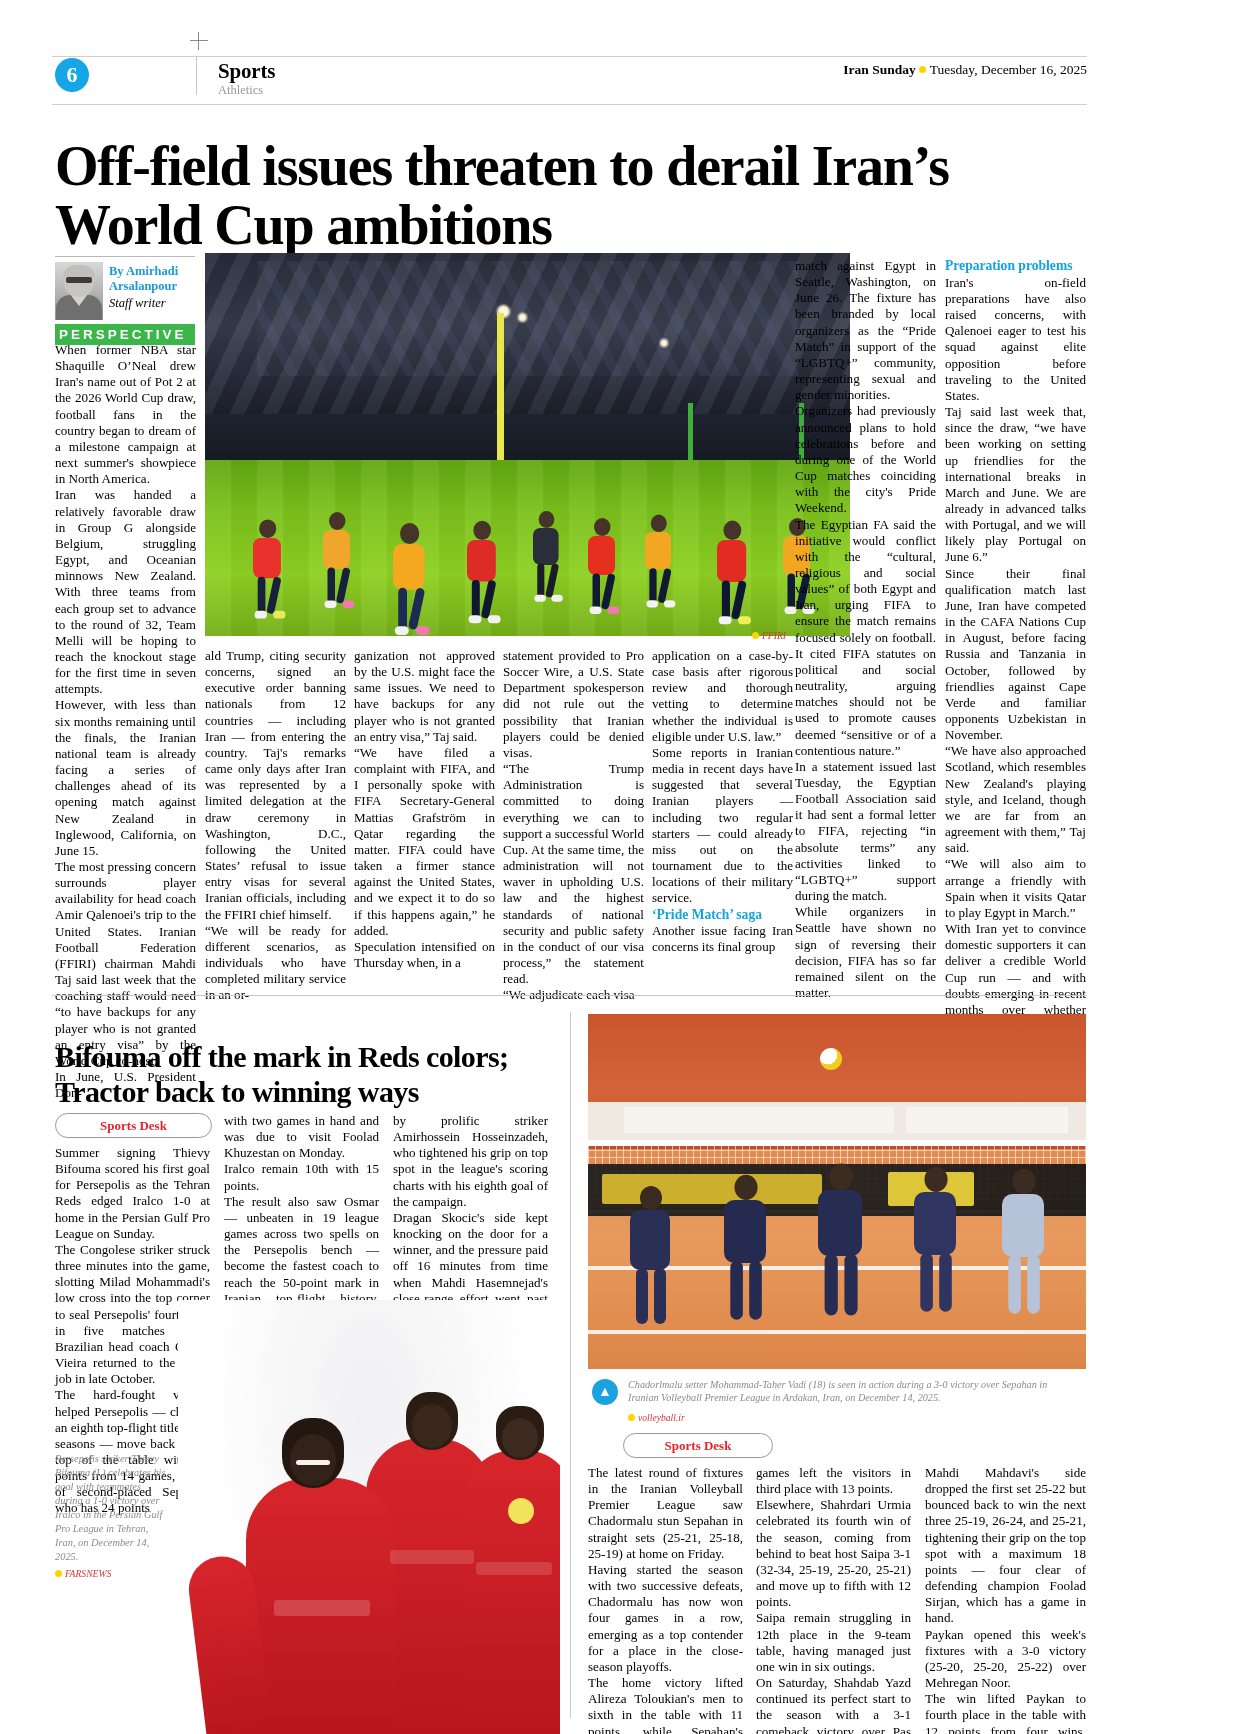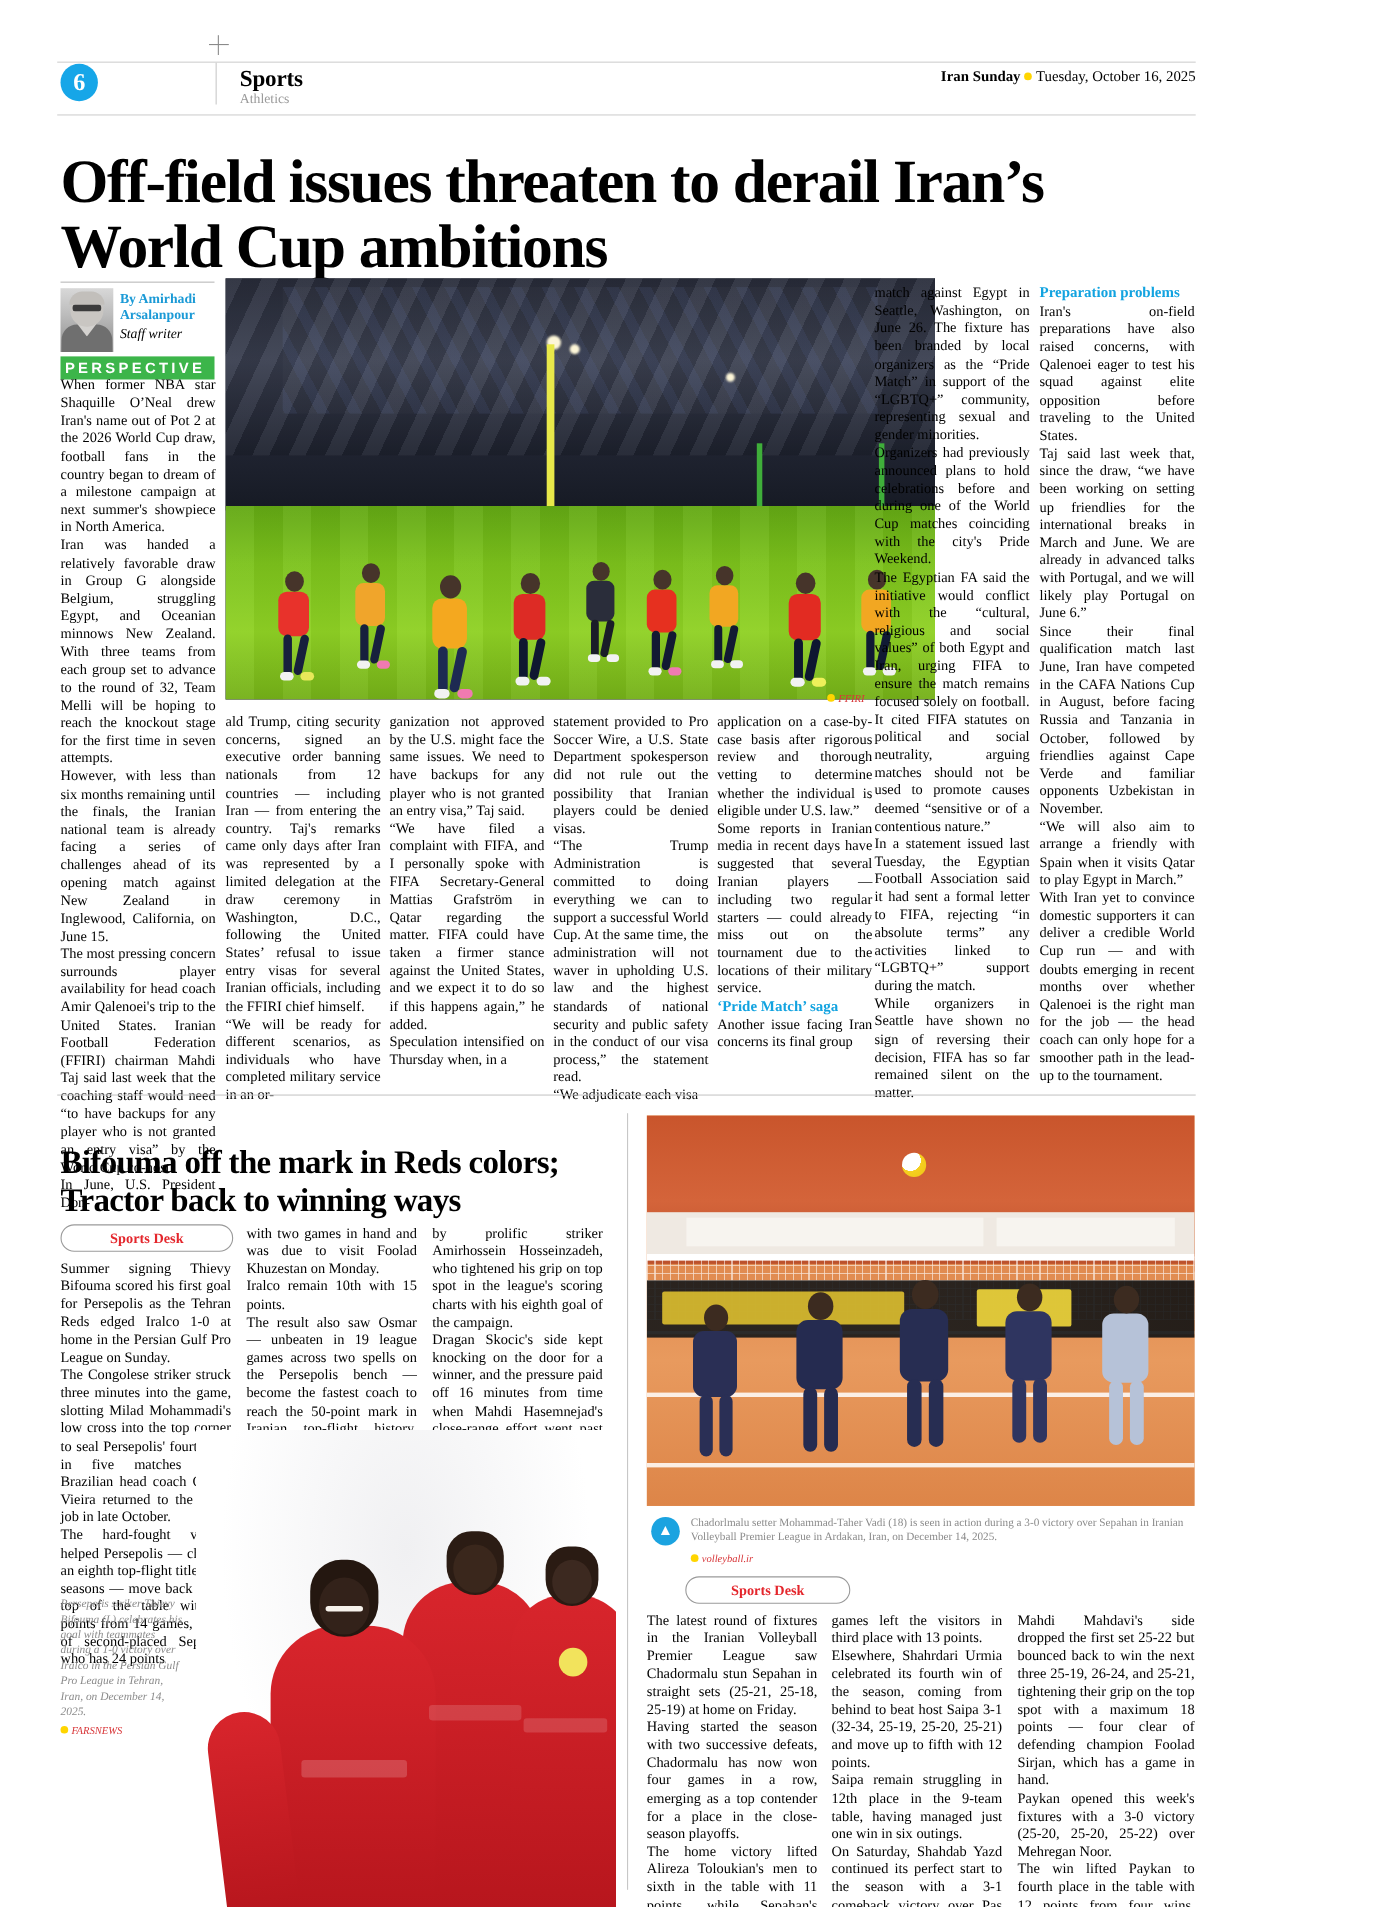--- a/index.html
+++ b/index.html
@@ -101,21 +101,21 @@
   .v-net{position:absolute;background:repeating-linear-gradient(90deg,rgba(255,255,255,.75) 0 1px,transparent 1px 7px),
         repeating-linear-gradient(0deg,rgba(255,255,255,.75) 0 1px,transparent 1px 7px);}
   .vplayer{position:absolute;}
   .vplayer .t{position:absolute;left:0;top:0;width:20px;height:30px;border-radius:5px;}
   .vplayer .h{position:absolute;left:5px;top:-12px;width:11px;height:12px;border-radius:50%;background:#3c2b20;}
   .vplayer .l{position:absolute;width:6px;height:28px;border-radius:3px;}
   .vball{position:absolute;width:16px;height:16px;border-radius:50%;
         background:radial-gradient(circle at 35% 32%,#fff 45%,#f5d020 46%,#efc415 100%);}
 
   
-  .capblock{position:absolute;font-size:10.2px;color:#8b8b8b;line-height:1.3;}
+  .capblock{position:absolute;font-size:10.2px;font-style:italic;color:#8b8b8b;line-height:1.3;}
   .cap-arrow{position:absolute;width:26px;height:26px;border-radius:50%;background:#1ba3e0;
         display:flex;align-items:center;justify-content:center;color:#fff;font-size:14px;}
 
   
   .cphoto{position:absolute;left:178px;top:1300px;width:382px;height:434px;overflow:hidden;}
   .c-bg{position:absolute;left:0;top:0;width:100%;height:100%;
         background:radial-gradient(ellipse at 50% 25%,#f0f0f2 0%,#ffffff 62%,#ffffff 100%);}
   .c-red{position:absolute;border-radius:40% 40% 0 0;background:linear-gradient(180deg,#d8252c 0%,#b7161d 100%);}
   .c-head{position:absolute;border-radius:50%;}
   .c-strip{position:absolute;background:#1d1d1d;}
@@ -128,21 +128,21 @@
 <div class="page">
 
   <div class="regmark"></div>
 
   <div class="rule-top"></div>
   <div class="pagenum">6</div>
   <div class="vdiv"></div>
   <div class="sec-title">Sports</div>
   <div class="sec-sub">Athletics</div>
   <div class="masthead-right">
-    <span>Iran Sunday</span><span class="dot"></span><span class="date">Tuesday, October 16, 2025</span>
+    <span>Iran Sunday</span><span class="dot"></span><span class="date">Tuesday, December 16, 2025</span>
   </div>
   <div class="rule-below-head"></div>
 
   <div class="headline">Off-field issues threaten to derail Iran’s World Cup ambitions</div>
 
   <div class="byline-wrap">
     <div class="byline-rule"></div>
     <div class="byline-row">
       <div class="portrait">
         <div class="body"></div>
@@ -286,20 +286,21 @@
     <p>The Egyptian FA said the initiative would conflict with the “cultural, religious and social values” of both Egypt and Iran, urging FIFA to ensure the match remains focused solely on football. It cited FIFA statutes on political and social neutrality, arguing matches should not be used to promote causes deemed “sensitive or of a contentious nature.”</p>
     <p>In a statement issued last Tuesday, the Egyptian Football Association said it had sent a formal letter to FIFA, rejecting “in absolute terms” any activities linked to “LGBTQ+” support during the match.</p>
     <p>While organizers in Seattle have shown no sign of reversing their decision, FIFA has so far remained silent on the matter.</p>
   </div>
 
   <div class="col" style="left:945px;top:258px;width:141px;">
     <p class="subhead">Preparation problems</p>
     <p>Iran's on-field preparations have also raised concerns, with Qalenoei eager to test his squad against elite opposition before traveling to the United States.</p>
     <p>Taj said last week that, since the draw, “we have been working on setting up friendlies for the international breaks in March and June. We are already in advanced talks with Portugal, and we will likely play Portugal on June 6.”</p>
     <p>Since their final qualification match last June, Iran have competed in the CAFA Nations Cup in August, before facing Russia and Tanzania in October, followed by friendlies against Cape Verde and familiar opponents Uzbekistan in November.</p>
+    <p>“We have also approached Scotland, which resembles New Zealand's playing style, and Iceland, though we are far from an agreement with them,” Taj said.</p>
     <p>“We will also aim to arrange a friendly with Spain when it visits Qatar to play Egypt in March.”</p>
     <p>With Iran yet to convince domestic supporters it can deliver a credible World Cup run — and with doubts emerging in recent months over whether Qalenoei is the right man for the job — the head coach can only hope for a smoother path in the lead-up to the tournament.</p>
   </div>
 
   <div class="hr-sec" style="left:52px;top:995px;width:1035px;"></div>
   <div class="vr-sec" style="left:570px;top:1012px;height:706px;"></div>
 
   <div class="subhead2" style="left:55px;top:1040px;width:505px;">Bifouma off the mark in Reds colors; Tractor back to winning ways</div>
   <div class="pill" style="left:55px;top:1113px;width:155px;">Sports Desk</div>
 

